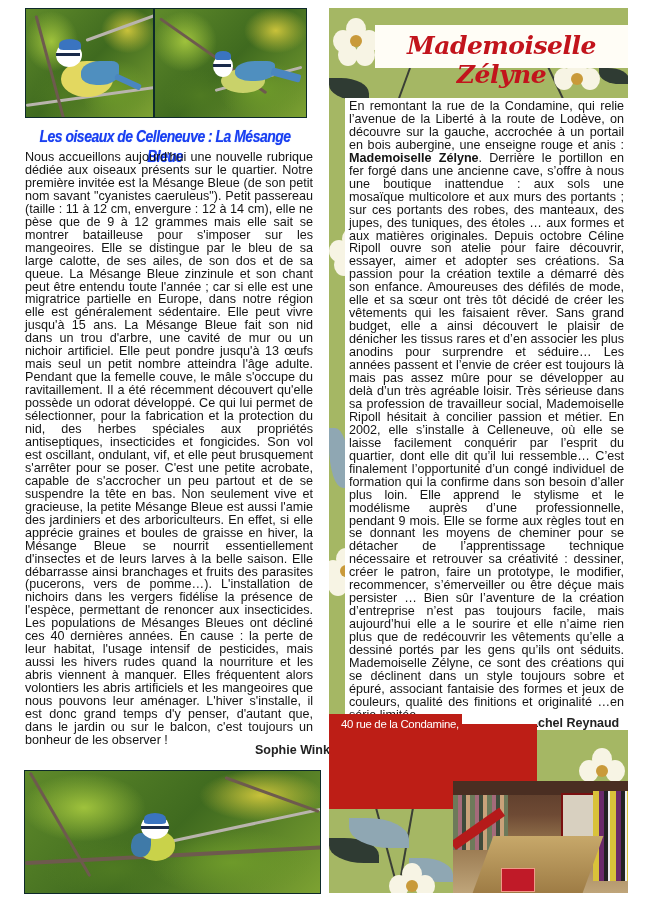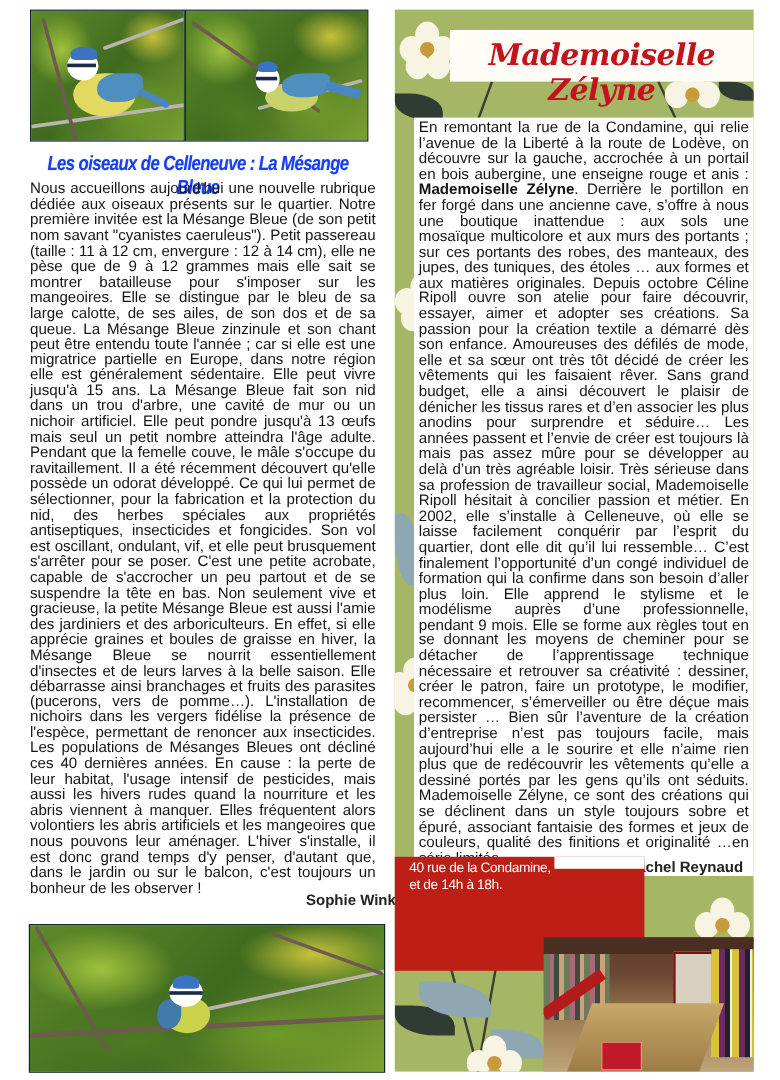--- a/index.html
+++ b/index.html
@@ -206,21 +206,20 @@
 </div>
 
 <div class="right-box"></div>
 <p class="body-text right-body"><span>En remontant la rue de la Condamine, qui relie l’avenue de la Liberté à la route de Lodève, on découvre sur la gauche, accrochée à un portail en bois aubergine, une enseigne rouge et anis : </span><b>Mademoiselle Zélyne</b><span>. Derrière le portillon en fer forgé dans une ancienne cave, s’offre à nous une boutique inattendue : aux sols une mosaïque multicolore et aux murs des portants ; sur ces portants des robes, des manteaux, des jupes, des tuniques, des étoles … aux formes et aux matières originales. Depuis octobre Céline Ripoll ouvre son atelie pour faire découvrir, essayer, aimer et adopter ses créations. Sa passion pour la création textile a démarré dès son enfance. Amoureuses des défilés de mode, elle et sa sœur ont très tôt décidé de créer les vêtements qui les faisaient rêver. Sans grand budget, elle a ainsi découvert le plaisir de dénicher les tissus rares et d’en associer les plus anodins pour surprendre et séduire… Les années passent et l’envie de créer est toujours là mais pas assez mûre pour se développer au delà d’un très agréable loisir. Très sérieuse dans sa profession de travailleur social, Mademoiselle Ripoll hésitait à concilier passion et métier. En 2002, elle s’installe à Celleneuve, où elle se laisse facilement conquérir par l’esprit du quartier, dont elle dit qu’il lui ressemble… C’est finalement l’opportunité d’un congé individuel de formation qui la confirme dans son besoin d’aller plus loin. Elle apprend le stylisme et le modélisme auprès d’une professionnelle, pendant 9 mois. Elle se forme aux règles tout en se donnant les moyens de cheminer pour se détacher de l’apprentissage technique nécessaire et retrouver sa créativité : dessiner, créer le patron, faire un prototype, le modifier, recommencer, s’émerveiller ou être déçue mais persister … Bien sûr l’aventure de la création d’entreprise n’est pas toujours facile, mais aujourd’hui elle a le sourire et elle n’aime rien plus que de redécouvrir les vêtements qu’elle a dessiné portés par les gens qu’ils ont séduits. Mademoiselle Zélyne, ce sont des créations qui se déclinent dans un style toujours sobre et épuré, associant fantaisie des formes et jeux de couleurs, qualité des finitions et originalité …en série limitée.</span></p>
 
 <div class="signature right-sig">Rachel Reynaud</div>
 
 <div class="contact-box"></div>
 <div class="contact-lines">
   <div>40 rue de la Condamine,</div>
-  <div>et de 14h à 18h.</div>
 </div>
 
 <div class="shop-photo">
   <div class="wall"></div>
   <div class="rack" style="left:0; top:14px; width:55px; height:55px; background:repeating-linear-gradient(90deg,#6d7a5a 0 5px,#a46a7a 5px 9px,#3f4a3a 9px 13px,#c9a27a 13px 17px);"></div>
   <div class="door"></div>
   <div class="rack" style="left:140px; top:10px; width:35px; height:90px; background:repeating-linear-gradient(90deg,#d9c23a 0 6px,#6a2a6a 6px 11px,#222 11px 15px,#eee 15px 17px);"></div>
   <div class="carpet"></div>
   <div class="floor"></div>
   <div class="sign"></div>

